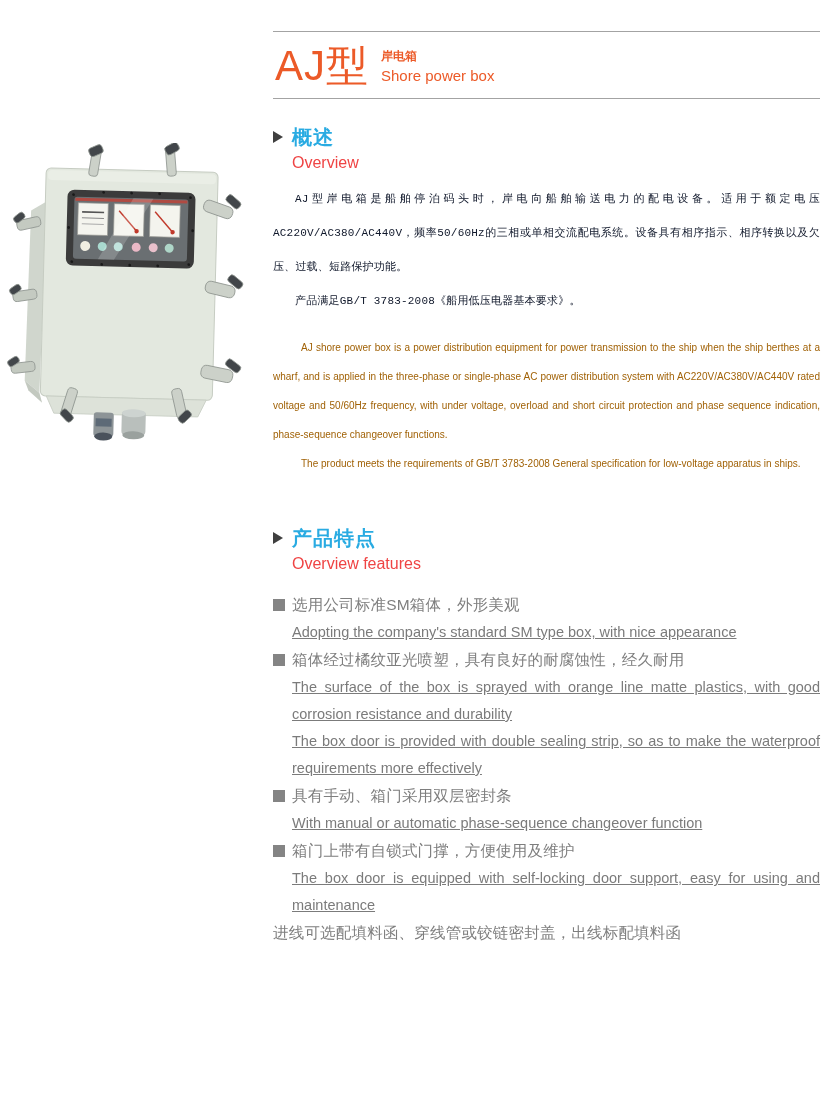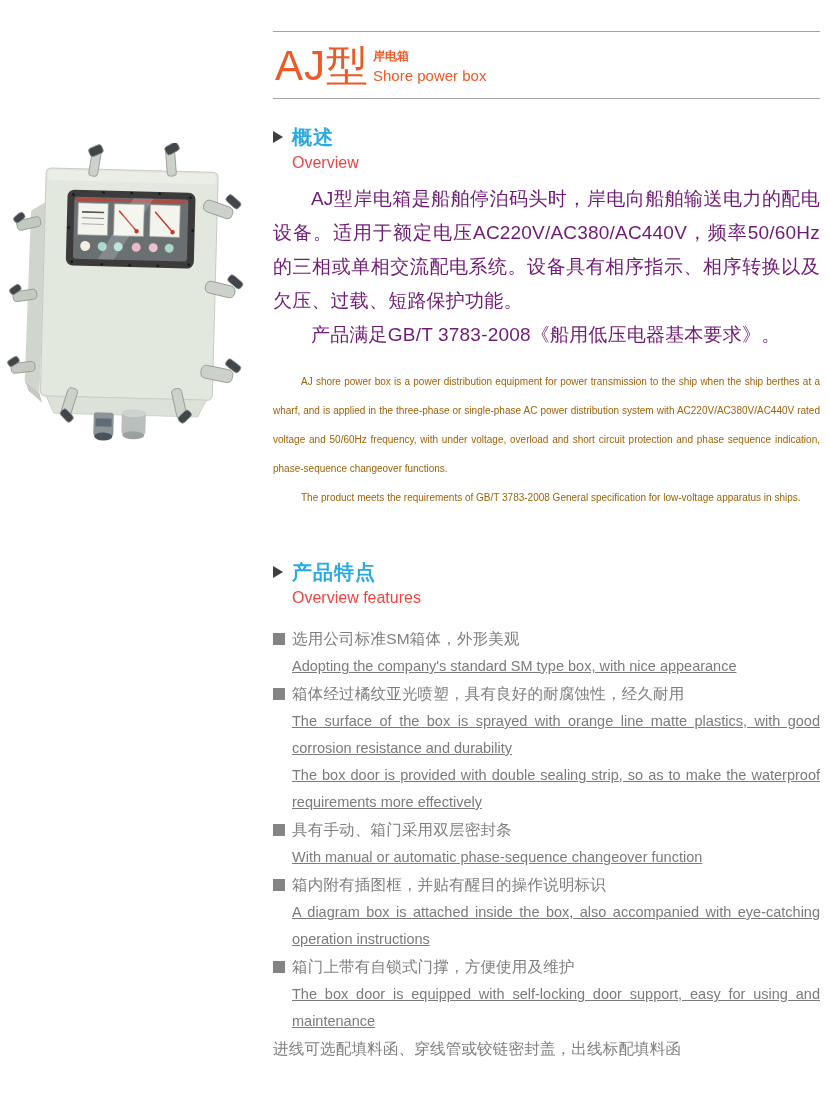--- a/index.html
+++ b/index.html
@@ -17,21 +17,21 @@
   }
 
   
   .main-col {
     position:absolute; left:273px; top:0; width:547px;
   }
   .rule { border:none; border-top:1px solid #a3a3a3; height:0; }
   .rule-top { margin-top:31px; }
 
   .title-row {
-    display:flex; align-items:flex-end; gap:4px;
+    display:flex; align-items:flex-end; gap:12px;
     padding:12px 0 10px 2px;
   }
   .title-model {
     color:#ec5a28; font-size:42px; line-height:44px; font-weight:400;
     letter-spacing:1px;
   }
   .title-sub { display:flex; flex-direction:column; padding-bottom:3px; }
   .title-cn { color:#ec5a28; font-size:12px; font-weight:bold; line-height:20px; }
   .title-en { color:#ec5a28; font-size:15px; line-height:19px; }
 
@@ -43,23 +43,24 @@
     border-top:6px solid transparent;
     border-bottom:6px solid transparent;
   }
   .sec-titles { display:flex; flex-direction:column; }
   .sec-cn { color:#29abe2; font-size:20px; line-height:30px; font-weight:bold; letter-spacing:1px; }
   .sec-en { color:#ef4444; font-size:16px; line-height:20px; margin-top:1px; }
 
   .overview-header { margin-top:23px; }
 
   .cn-para {
-    color:#701a75; font-size:19px; line-height:34px;
+    color:#0f172a; font-size:11px; line-height:34px;
     text-align:justify; text-indent:2em; letter-spacing:0.2px;
     margin-top:9px;
+    font-family:Liberation Mono, monospace;
   }
   .cn-para + .cn-para { margin-top:0; }
 
   .en-para {
     color:#a16207; font-size:10px; line-height:29px;
     text-align:justify; text-indent:28px;
     margin-top:15px;
   }
   .en-para + .en-para { margin-top:0; }
 
@@ -239,27 +240,20 @@
     <li>
       <div class="feature-cn">
           <span class="bullet"></span>
           <span>具有手动、箱门采用双层密封条</span>
         </div>
       <div class="feature-en">With manual or automatic phase-sequence changeover function</div>
     </li>
     <li>
       <div class="feature-cn">
           <span class="bullet"></span>
-          <span>箱内附有插图框，并贴有醒目的操作说明标识</span>
-        </div>
-      <div class="feature-en">A diagram box is attached inside the box, also accompanied with eye-catching operation instructions</div>
-    </li>
-    <li>
-      <div class="feature-cn">
-          <span class="bullet"></span>
           <span>箱门上带有自锁式门撑，方便使用及维护</span>
         </div>
       <div class="feature-en">The box door is equipped with self-locking door support, easy for using and maintenance</div>
     </li>
     <li>
       <div class="feature-cn">
           <span>进线可选配填料函、穿线管或铰链密封盖，出线标配填料函</span>
         </div>
 
     </li>

